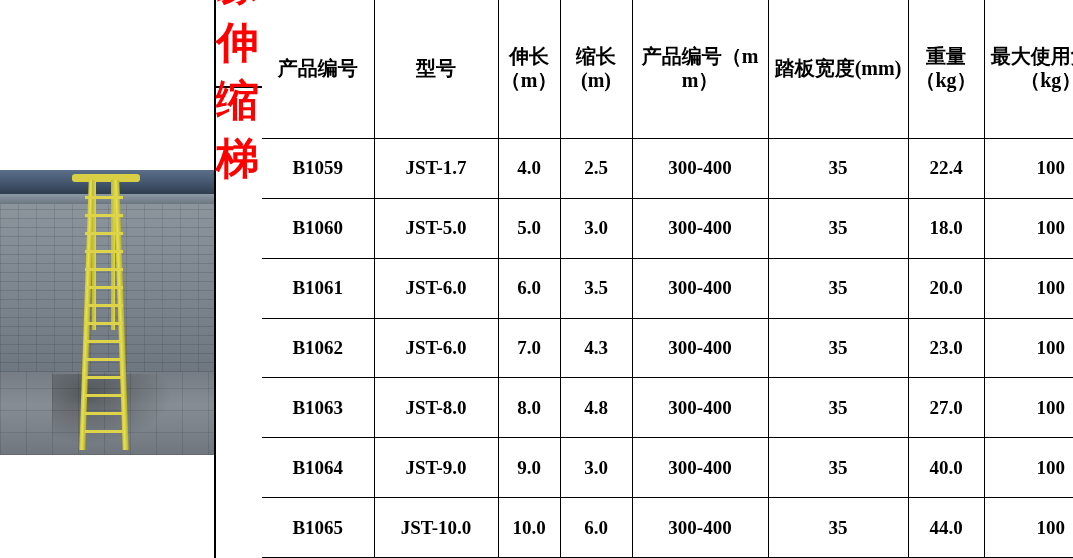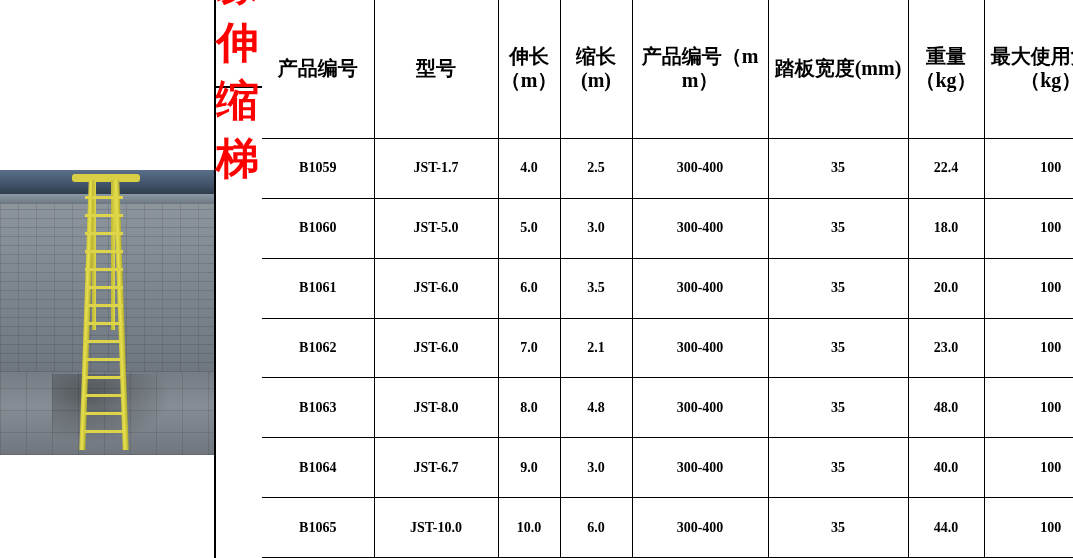--- a/index.html
+++ b/index.html
@@ -145,21 +145,21 @@
     padding: 2px 2px;
   }
   table.spec tr > *:last-child { border-right: none; }
   table.spec thead th {
     font-size: 20px;
     height: 134px;
     line-height: 1.18;
     word-break: break-all;
   }
   table.spec tbody td {
-    font-size: 14px;
+    font-size: 19px;
     height: 47px;
   }
   .col-code   { width: 112px; }
   .col-model  { width: 124px; }
   .col-ext    { width: 62px; }
   .col-ret    { width: 72px; }
   .col-space  { width: 136px; }
   .col-width  { width: 140px; }
   .col-weight { width: 76px; }
   .col-load   { width: 133px; }
@@ -254,39 +254,39 @@
           <td>3.5</td>
           <td>300-400</td>
           <td>35</td>
           <td>20.0</td>
           <td>100</td>
         </tr>
         <tr>
           <td>B1062</td>
           <td>JST-6.0</td>
           <td>7.0</td>
-          <td>2.1</td>
+          <td>4.3</td>
           <td>300-400</td>
           <td>35</td>
           <td>23.0</td>
           <td>100</td>
         </tr>
         <tr>
           <td>B1063</td>
           <td>JST-8.0</td>
           <td>8.0</td>
           <td>4.8</td>
           <td>300-400</td>
           <td>35</td>
-          <td>48.0</td>
+          <td>27.0</td>
           <td>100</td>
         </tr>
         <tr>
           <td>B1064</td>
-          <td>JST-6.7</td>
+          <td>JST-9.0</td>
           <td>9.0</td>
           <td>3.0</td>
           <td>300-400</td>
           <td>35</td>
           <td>40.0</td>
           <td>100</td>
         </tr>
         <tr>
           <td>B1065</td>
           <td>JST-10.0</td>

